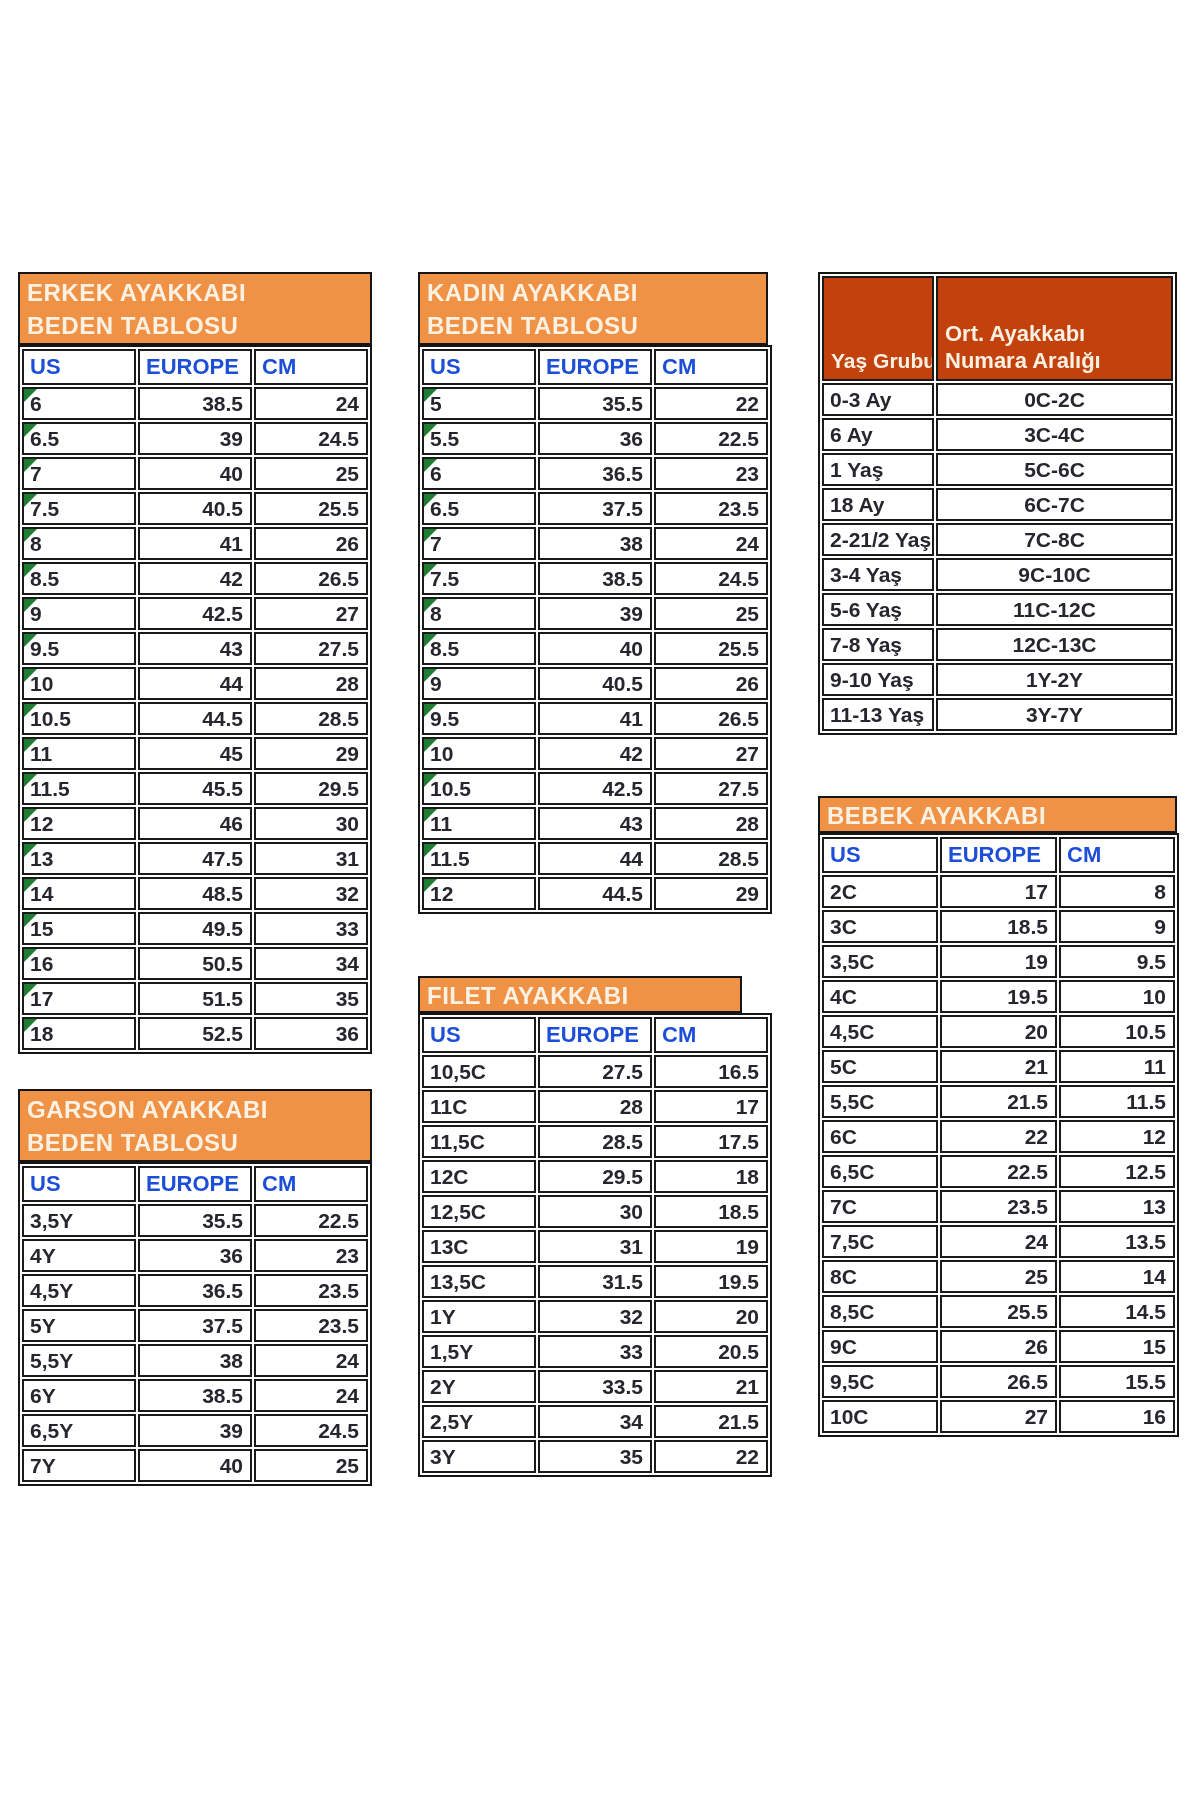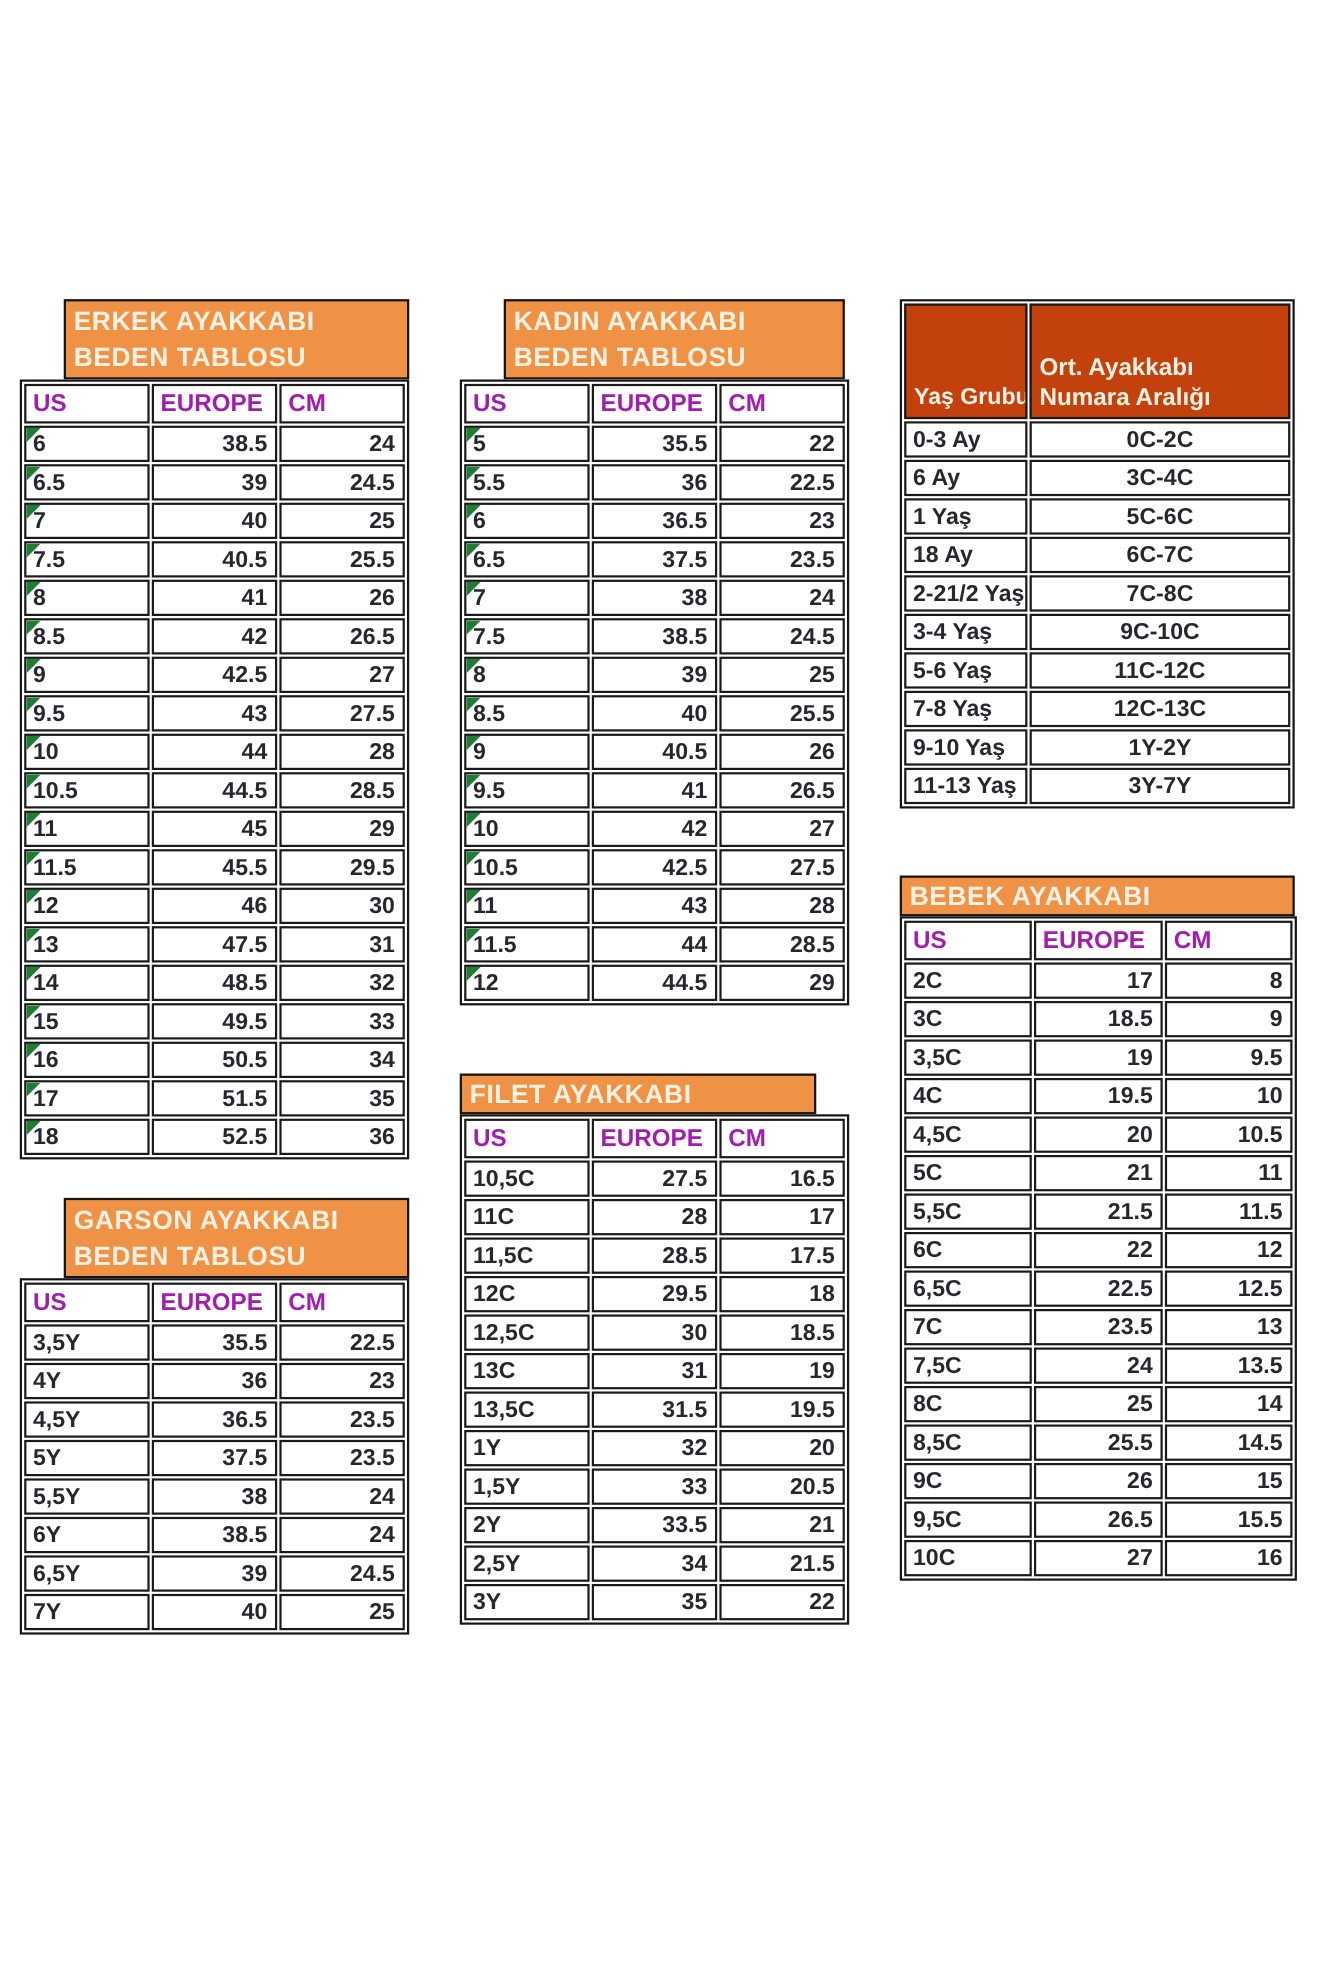--- a/index.html
+++ b/index.html
@@ -15,42 +15,42 @@
     box-sizing: border-box;
     background: #EF9245;
     border: 2px solid #151515;
     color: #FCF1E2;
     font-weight: 700;
     font-size: 24px;
     line-height: 33px;
     padding: 2px 0 0 7px;
     letter-spacing: 0.5px;
   }
-  .tbl-title.two-line { height: 73px; margin-left: 40px; }
+  .tbl-title.two-line { height: 73px; }
   .tbl-title.one-line { height: 37px; line-height: 31px; margin-top: 28px; }
   table.size-table {
     border-collapse: separate;
     border-spacing: 2px;
     table-layout: fixed;
     background: #ffffff;
     border: 2px solid #151515;
     width: 100%;
   }
   table.size-table th, table.size-table td {
     box-sizing: border-box;
     border: 2px solid #1a1a1a;
     background: #ffffff;
     overflow: hidden;
     white-space: nowrap;
   }
   table.size-table th {
     height: 36px;
     font-size: 22px;
     font-weight: 700;
-    color: #a21caf;
+    color: #1d4ed8;
     text-align: left;
     padding: 0 0 0 6px;
     vertical-align: middle;
   }
   table.size-table td {
     height: 33px;
     font-size: 21px;
     font-weight: 700;
     color: #26262e;
     padding: 0 6px 0 6px;

